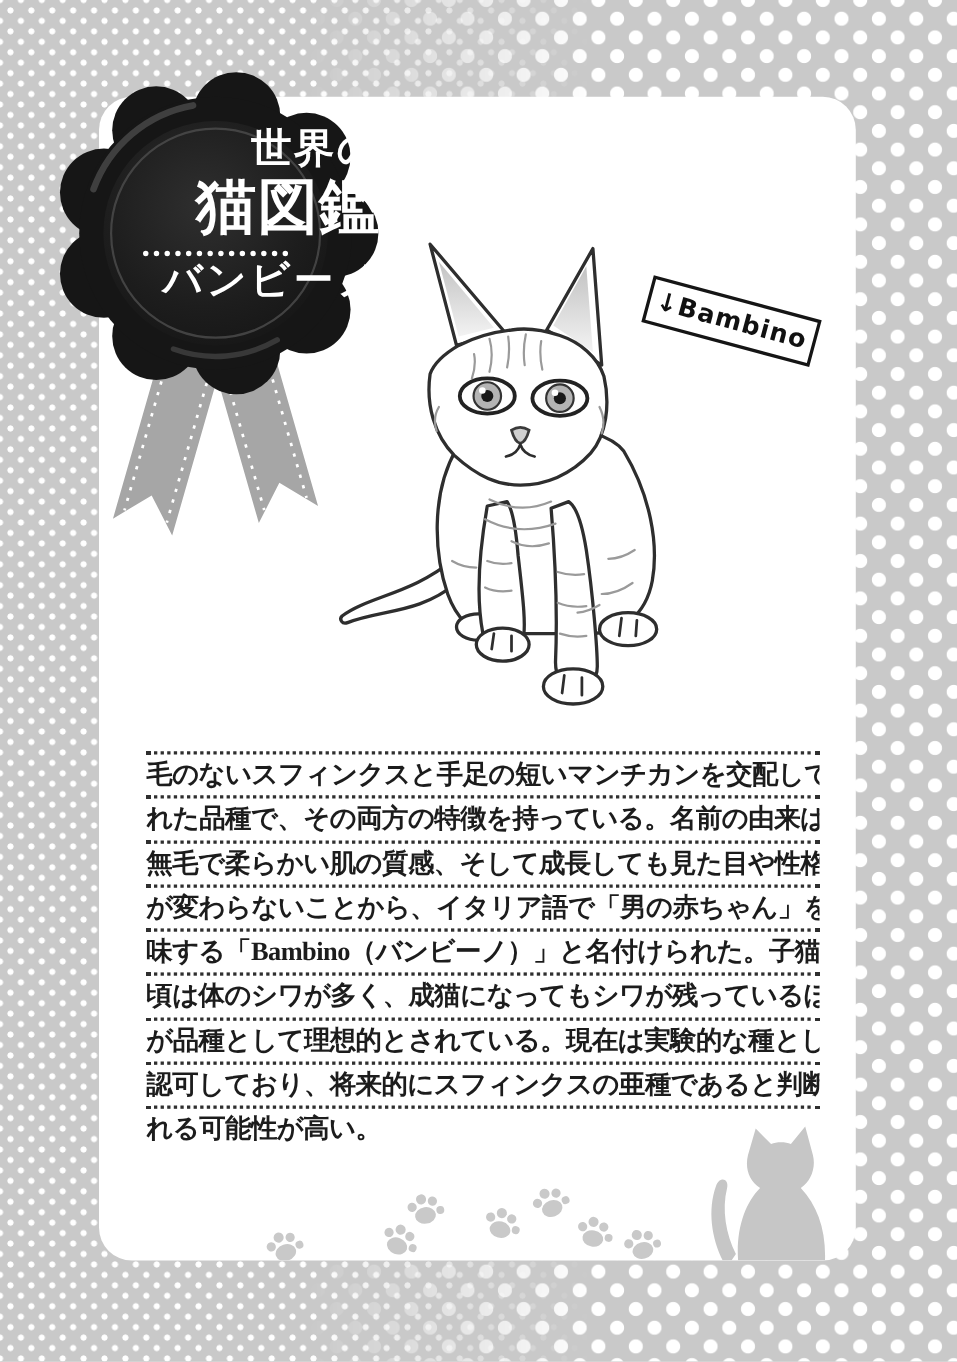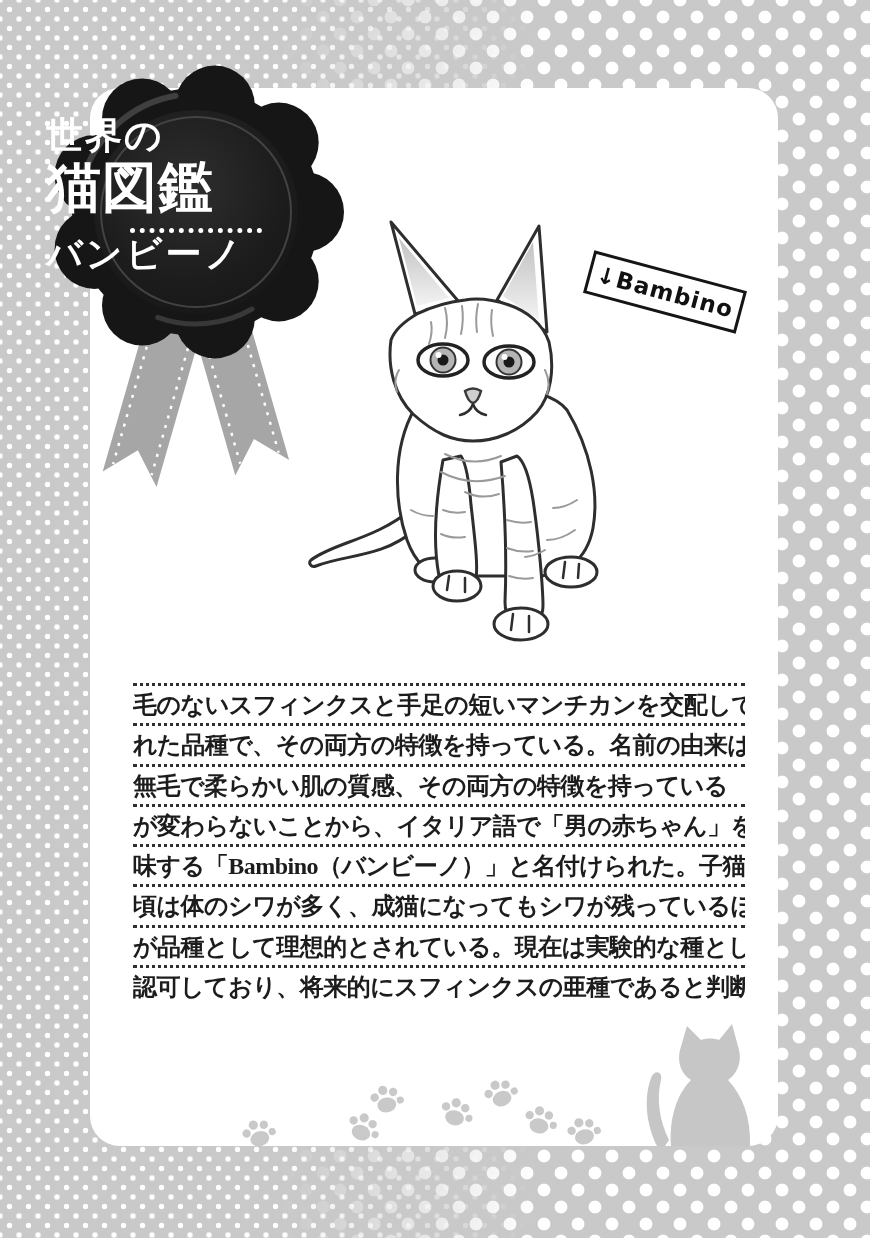--- a/index.html
+++ b/index.html
@@ -36,21 +36,21 @@
   .desc-line{
     border-top:3px dotted #2f2f2f;
     height:37.3px;line-height:38px;
     font-size:24px;color:#1c1c1c;font-weight:600;
     white-space:nowrap;overflow:hidden;letter-spacing:-0.5px;
   }
   .bottom-deco{position:absolute;left:0;top:930px;width:688px;height:128px;}
   .badge-svg{position:absolute;left:46px;top:52px;width:300px;height:440px;z-index:3;}
   .badge-text{
     position:absolute;left:46px;top:52px;width:300px;z-index:4;
-    text-align:left;color:#ffffff;pointer-events:none;
+    text-align:right;color:#ffffff;pointer-events:none;
   }
   .badge-t1{margin-top:62px;font-size:37px;line-height:44px;letter-spacing:2px;font-weight:600;}
   .badge-t2{font-size:55px;line-height:60px;font-weight:bold;letter-spacing:1px;}
   .badge-div{width:132px;margin:10px auto 4px auto;border-top:5px dotted #ffffff;}
   .badge-breed{font-size:36px;line-height:34px;letter-spacing:3px;font-weight:600;}
   .bambino-label{
     position:absolute;left:586px;top:270px;width:152px;height:38px;z-index:3;
     background:#ffffff;border:3px solid #151515;
     transform:rotate(15deg);
     display:flex;align-items:center;justify-content:center;
@@ -108,26 +108,27 @@
       <path d="M150,244 q28,14 56,2 M146,262 q30,16 64,4 M170,282 q16,8 34,2"></path>
       <path d="M116,300 q10,6 22,6 M282,290 q-12,8 -24,8 M280,320 q-14,10 -28,10 M250,340 q-10,6 -20,7"></path>
       <path d="M148,300 q10,4 22,2 M146,324 q10,5 24,3 M212,310 q12,4 24,2 M212,338 q12,5 26,3 M214,366 q12,4 24,2"></path>
     </g>
     <path fill="none" stroke="#2e2e2e" stroke-width="2.5" stroke-linecap="round" d="M154,366 l-2,14 M170,368 l0,14 M218,404 l-2,16 M234,406 l0,16 M270,352 l-2,16 M284,354 l-1,14"></path>
   </svg>
 
   <div class="description">
     <div class="desc-line">毛のないスフィンクスと手足の短いマンチカンを交配して生ま</div>
     <div class="desc-line">れた品種で、その両方の特徴を持っている。名前の由来は、</div>
-    <div class="desc-line">無毛で柔らかい肌の質感、その両方の特徴を持っている</div>
+    <div class="desc-line">無毛で柔らかい肌の質感、そして成長しても見た目や性格</div>
     <div class="desc-line">が変わらないことから、イタリア語で「男の赤ちゃん」を意</div>
     <div class="desc-line">味する「Bambino（バンビーノ）」と名付けられた。子猫の</div>
     <div class="desc-line">頃は体のシワが多く、成猫になってもシワが残っているほう</div>
     <div class="desc-line">が品種として理想的とされている。現在は実験的な種として</div>
     <div class="desc-line">認可しており、将来的にスフィンクスの亜種であると判断さ</div>
+    <div class="desc-line">れる可能性が高い。</div>
   </div>
 
   <svg class="bottom-deco" viewBox="0 0 688 128">
     <defs>
       <g id="paw" fill="#c9c9c9">
         <ellipse cx="0" cy="6" rx="9.5" ry="7.5"></ellipse>
         <circle cx="-11" cy="-3" r="4.2"></circle>
         <circle cx="-2" cy="-9" r="4.6"></circle>
         <circle cx="8" cy="-6" r="4.2"></circle>
         <circle cx="14" cy="3" r="3.6"></circle>

